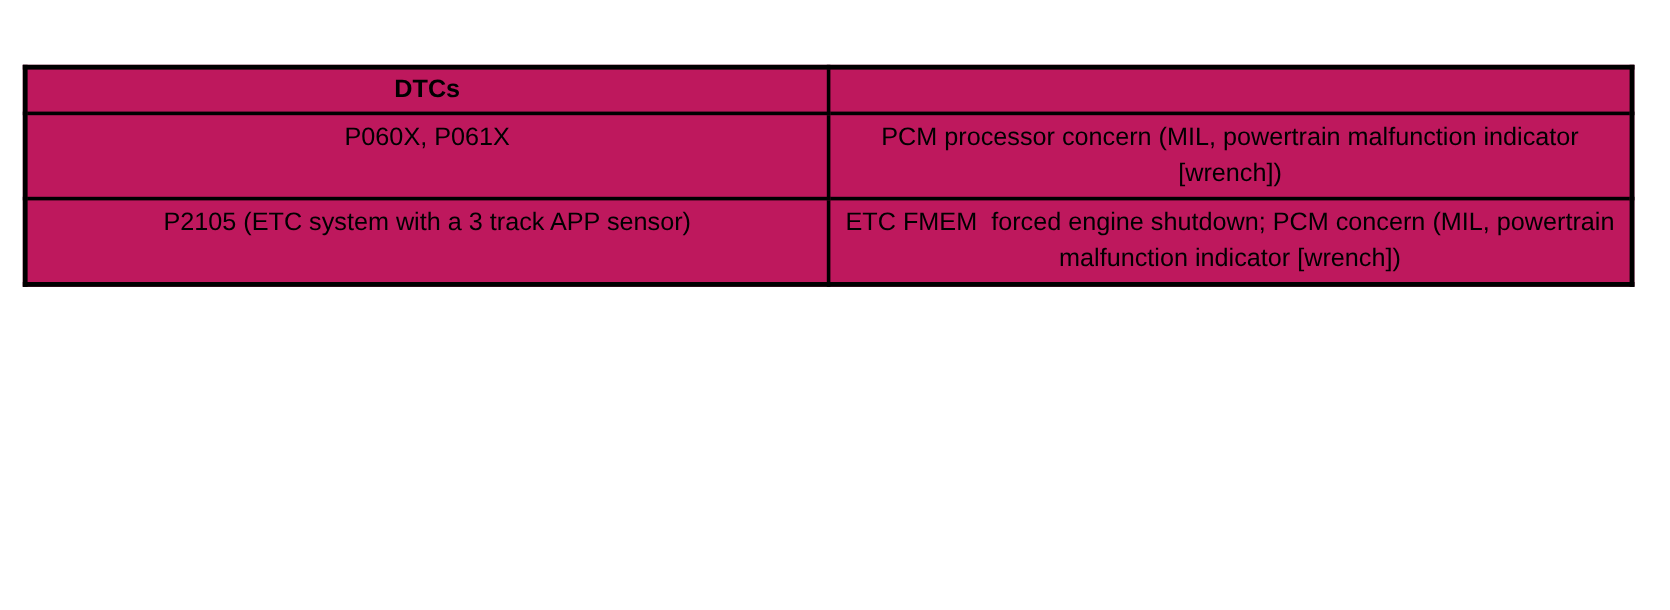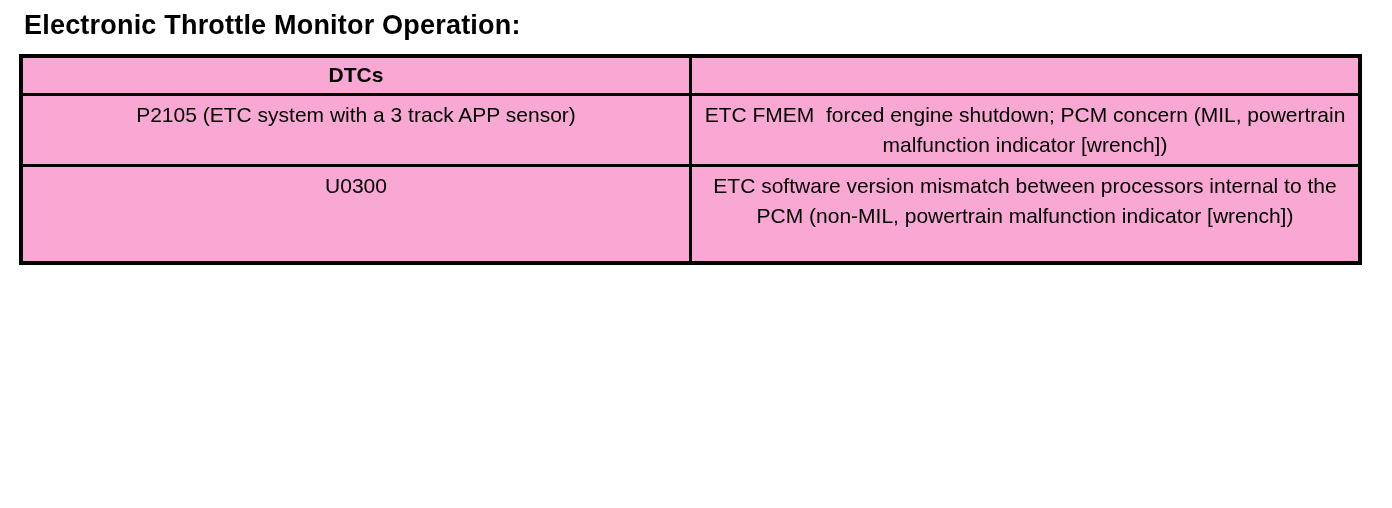--- a/index.html
+++ b/index.html
@@ -27,21 +27,21 @@
     letter-spacing: 0.2px;
     white-space: nowrap;
   }
   table.dtc-table {
     position: absolute;
     left: 19px;
     top: 54px;
     width: 1343px;
     border-collapse: collapse;
     table-layout: fixed;
-    background: #f9a8d4;
+    background: #be185d;
     border: 4px solid #000000;
   }
   table.dtc-table col.c1 { width: 50%; }
   table.dtc-table col.c2 { width: 50%; }
   table.dtc-table th,
   table.dtc-table td {
     border: 3px solid #000000;
     text-align: center;
     vertical-align: top;
     padding: 4px 10px 4px 10px;
@@ -58,41 +58,40 @@
   tr.r-2line  { height: 68px; }
   tr.r-2line3 { height: 67px; }
   tr.r-3line  { height: 93px; }
   tr.r-3line2 { height: 98px; }
 </style>
 </head>
 <body>
 
 <div class="page">
 
-  <div class="doc-title">Electronic Throttle Monitor Operation:</div>
 
   <table class="dtc-table">
     <colgroup>
       <col class="c1">
       <col class="c2">
     </colgroup>
     <tbody>
       <tr class="r-head">
         <th>DTCs</th>
         <th></th>
       </tr>
 
+      <tr class="r-2line">
+        <td>P060X, P061X</td>
+        <td>PCM processor concern (MIL, powertrain malfunction indicator [wrench])</td>
+      </tr>
 
 
       <tr class="r-2line3">
         <td>P2105 (ETC system with a 3 track APP sensor)</td>
         <td>ETC FMEM  forced engine shutdown; PCM concern (MIL, powertrain malfunction indicator [wrench])</td>
       </tr>
 
 
-      <tr class="r-3line2">
-        <td>U0300</td>
-        <td>ETC software version mismatch between processors internal to the PCM (non-MIL, powertrain malfunction indicator [wrench])</td>
-      </tr>
     </tbody>
   </table>
 
 </div>
 
 </body></html>

